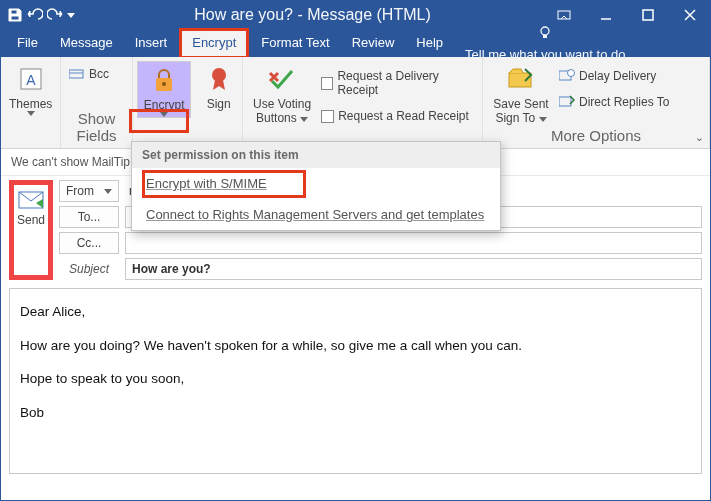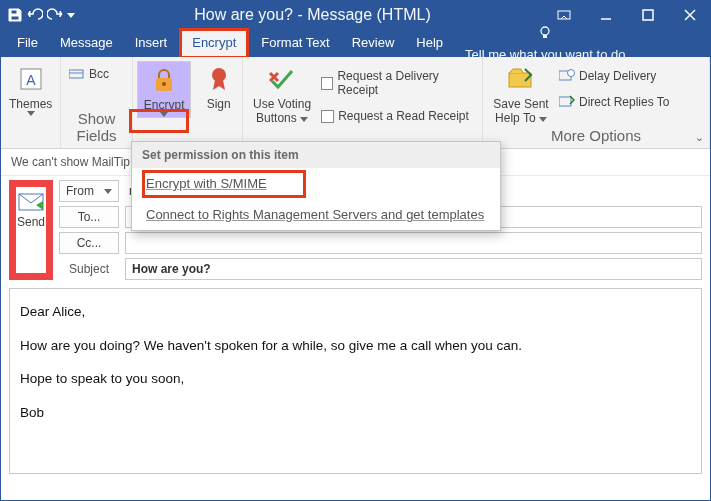--- a/index.html
+++ b/index.html
@@ -40,27 +40,27 @@
   .dropdown .hdr { background: #eee; color: #6a6a6a; font-size: 12px; font-weight: 600; padding: 6px 10px; }
   .dropdown .item { padding: 8px 14px; font-size: 13px; color: #555; cursor: pointer; }
   .dropdown .item.hl { position: relative; }
   .dropdown .item.hl::after { content:""; position:absolute; left:10px; top:2px; width:158px; height:22px; border:3px solid #e23a1a; }
 
   
   .mailtips { font-size: 12px; color: #555; padding: 6px 10px; border-bottom: 1px solid #eaeaea; }
 
   
   .compose { display: flex; padding: 4px 8px; gap: 6px; }
-  .sendcol { width: 44px; display:flex; flex-direction:column; align-items:center; border:7px solid #ef4444; padding:6px 2px 4px; }
+  .sendcol { width: 44px; display:flex; flex-direction:column; align-items:center; border:5px solid #ef4444; padding:6px 2px 4px; }
   .sendcol .envico { width:26px; height:18px; }
   .sendcol .lbl { font-size: 12px; color:#444; margin-top:4px; }
   .fields { flex:1; display:flex; flex-direction:column; gap:4px; }
   .frow { display:flex; align-items:center; gap:6px; }
   .fbtn { width:60px; height:22px; border:1px solid #c9c9c9; background:#fdfdfd; font-size:12px; color:#444; display:flex; align-items:center; justify-content:center; }
-  .flabel { width:60px; font-size:12px; color:#555; text-align:center; }
+  .flabel { width:60px; font-size:12px; color:#555; text-align:center;font-style:italic; }
   .finput { flex:1; height:22px; border:1px solid #c9c9c9; padding:2px 6px; font-size:12px; color:#333; background:#fff; }
   .fromrow .fbtn { display:flex; justify-content:space-between; padding:0 6px; }
   .caret { width:0;height:0;border-left:4px solid transparent;border-right:4px solid transparent;border-top:5px solid #666;}
 
   
   .msgbody { border:1px solid #c9c9c9; margin:4px 8px 8px; padding:14px 10px; font-size:13.5px; color:#111; line-height:1.3; height:186px; }
   .msgbody p { margin-bottom: 16px; }
 
   .collapse-caret { position:absolute; right:6px; bottom:4px; font-size:11px; color:#666; }
 
@@ -225,21 +225,21 @@
     <div class="body">
       <div class="bigbtn" style="width:60px">
         <div class="ico">
           <svg width="28" height="24" viewBox="0 0 28 24">
               <rect x="2" y="6" width="22" height="14" fill="#f2c94c" stroke="#c79a1f"></rect>
               <path d="M2 6l4-4h8l2 4" fill="#f2c94c" stroke="#c79a1f"></path>
               <path d="M18 2l6 6-6 6" fill="none" stroke="#2b7a3b" stroke-width="2"></path>
             </svg>
         </div>
         <span>Save Sent</span>
-        <span style="font-size:12px"><span>Help To</span> <span class="caret" style="display:inline-block"></span></span>
+        <span style="font-size:12px"><span>Sign To</span> <span class="caret" style="display:inline-block"></span></span>
       </div>
       <div style="display:flex;flex-direction:column;gap:8px;padding-top:6px">
         <div class="smallrow">
           <svg width="16" height="14" viewBox="0 0 16 14">
               <rect x="0" y="2" width="12" height="9" fill="none" stroke="#5a86c7"></rect>
               <circle cx="12" cy="4" r="3.5" fill="#fff" stroke="#5a86c7"></circle>
             </svg>
           <span>Delay Delivery</span>
         </div>
         <div class="smallrow">

